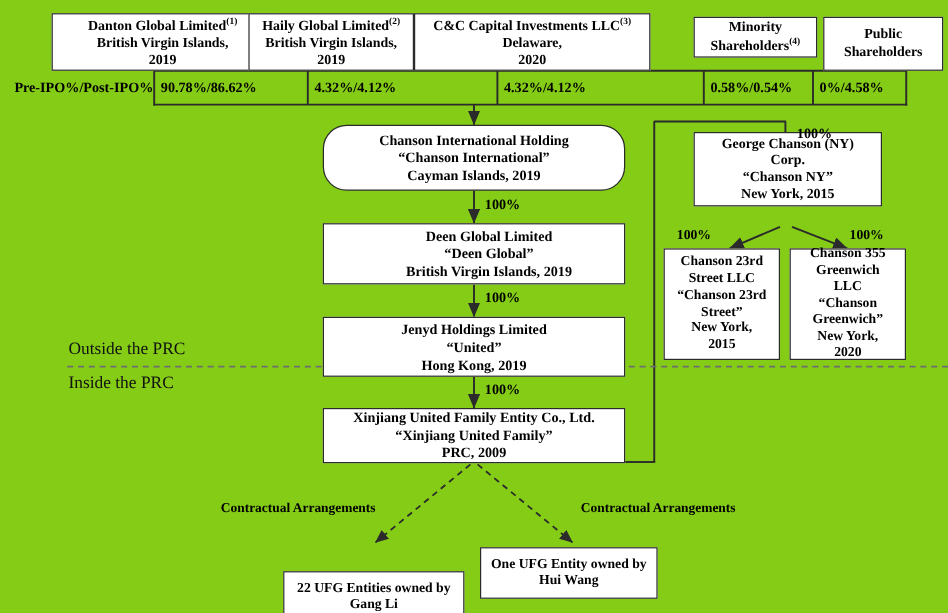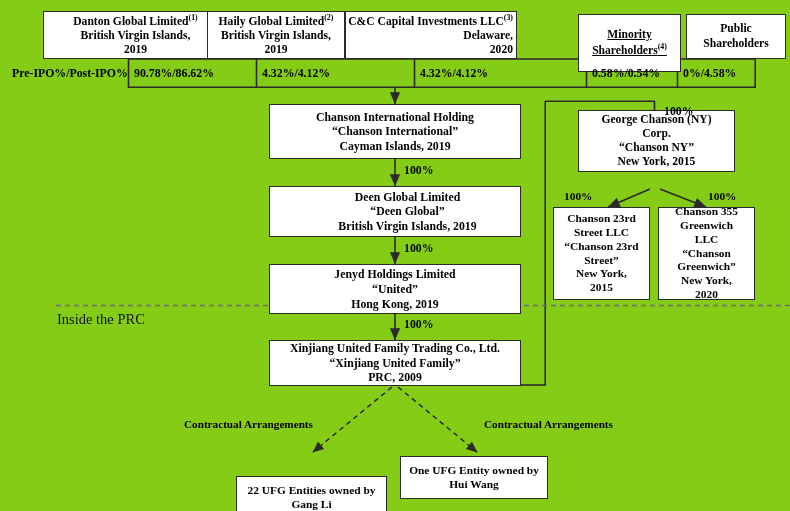--- a/index.html
+++ b/index.html
@@ -136,68 +136,68 @@
   </div>
 
   <div class="ent" style="left:207px; top:11px; width:138px; height:48px; font-size:11.6px;">
     <span class="ln">
       <span>Haily Global Limited</span><sup>(2)</sup>
     </span>
     <span class="ln">British Virgin Islands,</span>
     <span class="ln">2019</span>
   </div>
 
-  <div class="ent" style="left:345px; top:11px; width:172px; height:48px; font-size:11.6px;align-items:flex-end;">
+  <div class="ent" style="left:345px; top:11px; width:197px; height:48px; font-size:11.6px;">
     <span class="ln">
       <span>C&amp;C Capital Investments LLC</span><sup>(3)</sup>
     </span>
     <span class="ln">Delaware,</span>
     <span class="ln">2020</span>
   </div>
 
-  <div class="ent" style="left:578px; top:14px; width:103px; height:58px; font-size:11.6px;text-decoration:underline;">
+  <div class="ent" style="left:578px; top:14px; width:103px; height:34px; font-size:11.6px;">
     <span class="ln">Minority</span>
     <span class="ln">
       <span>Shareholders</span><sup>(4)</sup>
     </span>
   </div>
 
   <div class="ent" style="left:686px; top:14px; width:100px; height:45px; font-size:11.6px;">
     <span class="ln">Public</span>
     <span class="ln">Shareholders</span>
   </div>
 
   <div class="lbl bold" style="left:12px; top:66px; font-size:11.8px;">Pre-IPO%/Post-IPO%</div>
 
   <div class="pct-cell" style="left:134px; top:66px; font-size:11.8px;">90.78%/86.62%</div>
   <div class="pct-cell" style="left:262px; top:66px; font-size:11.8px;">4.32%/4.12%</div>
   <div class="pct-cell" style="left:420px; top:66px; font-size:11.8px;">4.32%/4.12%</div>
   <div class="pct-cell" style="left:592px; top:66px; font-size:11.8px;">0.58%/0.54%</div>
   <div class="pct-cell" style="left:683px; top:66px; font-size:11.8px;">0%/4.58%</div>
 
-  <div class="ent" style="left:269px; top:104px; width:252px; height:55px; font-size:11.8px;">
+  <div class="ent" style="left:269px; top:104px; width:252px; height:55px; font-size:11.8px;border-radius:20px;">
     <span class="ln">Chanson International Holding</span>
     <span class="ln">“Chanson International”</span>
     <span class="ln">Cayman Islands, 2019</span>
   </div>
 
   <div class="ent" style="left:269px; top:186px; width:252px; height:51px; font-size:11.8px;padding-left:28px;">
     <span class="ln">Deen Global Limited</span>
     <span class="ln">“Deen Global”</span>
     <span class="ln">British Virgin Islands, 2019</span>
   </div>
 
   <div class="ent" style="left:269px; top:264px; width:252px; height:50px; font-size:11.8px;justify-content:space-between;">
     <span class="ln">Jenyd Holdings Limited</span>
     <span class="ln">“United”</span>
     <span class="ln">Hong Kong, 2019</span>
   </div>
 
   <div class="ent" style="left:269px; top:340px; width:252px; height:46px; font-size:11.8px;">
-    <span class="ln">Xinjiang United Family Trading Co., Ltd.</span>
+    <span class="ln">Xinjiang United Family Entity Co., Ltd.</span>
     <span class="ln">“Xinjiang United Family”</span>
     <span class="ln">PRC, 2009</span>
   </div>
 
   <div class="ent" style="left:578px; top:110px; width:157px; height:62px; font-size:11.6px;">
     <span class="ln">George Chanson (NY)</span>
     <span class="ln">Corp.</span>
     <span class="ln">“Chanson NY”</span>
     <span class="ln">New York, 2015</span>
   </div>
@@ -234,15 +234,16 @@
   <div class="lbl bold" style="left:404px; top:163px; font-size:11.8px;">100%</div>
   <div class="lbl bold" style="left:404px; top:241px; font-size:11.8px;">100%</div>
   <div class="lbl bold" style="left:404px; top:317px; font-size:11.8px;">100%</div>
   <div class="lbl bold" style="left:664px; top:104px; font-size:11.8px;">100%</div>
   <div class="lbl bold" style="left:564px; top:190px; font-size:11.4px;">100%</div>
   <div class="lbl bold" style="left:708px; top:190px; font-size:11.4px;">100%</div>
 
   <div class="lbl bold" style="left:184px; top:418px; font-size:11.2px;">Contractual Arrangements</div>
   <div class="lbl bold" style="left:484px; top:418px; font-size:11.2px;">Contractual Arrangements</div>
 
+  <div class="prc-lbl" style="left:57px; top:283px;">Outside the PRC</div>
   <div class="prc-lbl" style="left:57px; top:311px;">Inside the PRC</div>
 
 </div>
 
 </body></html>

